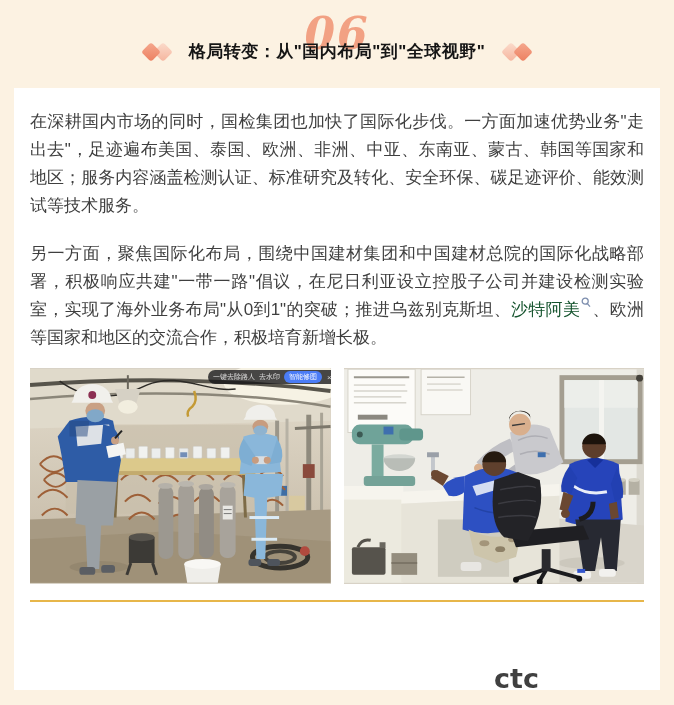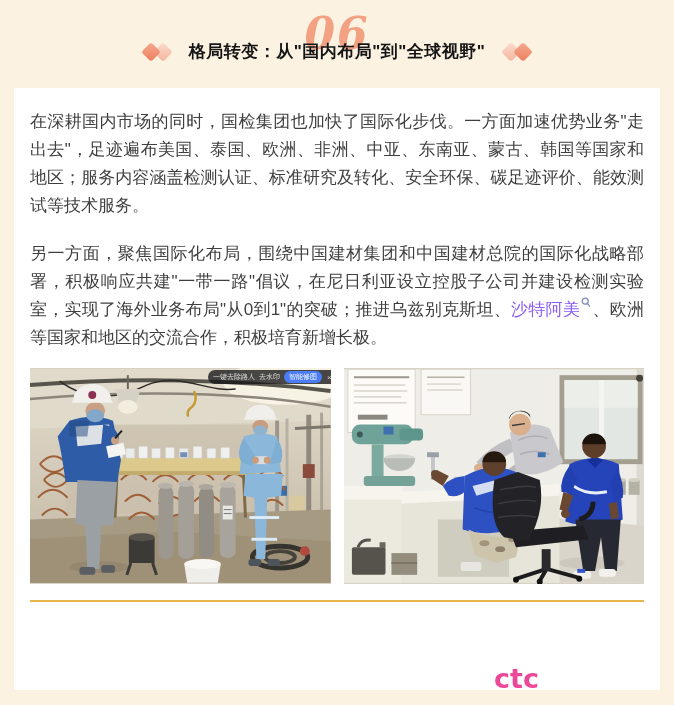--- a/index.html
+++ b/index.html
@@ -28,42 +28,42 @@
   .chev-right .front{left:15px;background:linear-gradient(135deg,#f5a98f,#ec7f5f)}
   
   .card{
     position:absolute;left:14px;top:88px;width:646px;height:602px;
     background:#ffffff;padding:0 16px;box-sizing:border-box;
   }
   .para{
     font-size:17px;line-height:28px;color:#3f3f3f;
     text-align:justify;margin:0;padding-top:20px;
   }
-  .ref-link{color:#8b5cf6;text-decoration:none;cursor:pointer}
+  .ref-link{color:#14532d;text-decoration:none;cursor:pointer}
   .sup-search{display:inline-block;vertical-align:super;line-height:1;margin:0 1px;cursor:pointer}
   .sup-search svg{width:10px;height:11px;display:block}
   
   .photos{display:flex;gap:13px;margin-top:16px}
   .photo{position:relative;width:304px;height:216px;overflow:hidden;background:#d8d2c6;cursor:pointer}
   .photo svg{display:block;width:100%;height:100%}
   .img-toolbar{
     position:absolute;top:2px;left:178px;height:14px;
     display:flex;align-items:center;gap:4px;
     background:rgba(22,22,24,.78);border-radius:8px;padding:0 5px;
     color:#e6e6e6;font-size:7px;white-space:nowrap;
   }
   .tb-btn{background:#4a7cf6;color:#fff;border-radius:7px;padding:1px 5px;cursor:pointer}
   .tb-label{cursor:pointer}
   .tb-close{color:#cfcfcf;font-size:8px;margin-left:1px;cursor:pointer}
   
   .divider{height:0;border-top:2px solid #e7b64a;margin-top:16px}
   .ctc-logo{
     position:absolute;right:121px;bottom:-4px;
     font-family:"DejaVu Sans",sans-serif;font-weight:700;
-    font-size:27px;color:#ec4899;letter-spacing:0;
+    font-size:27px;color:#404040;letter-spacing:0;
   }
 </style>
 </head>
 <body>
 
 <div class="header">
   <div class="big-num">06</div>
   <div class="title-row">
     <span class="chev chev-left">
         <i class="d back"></i>

